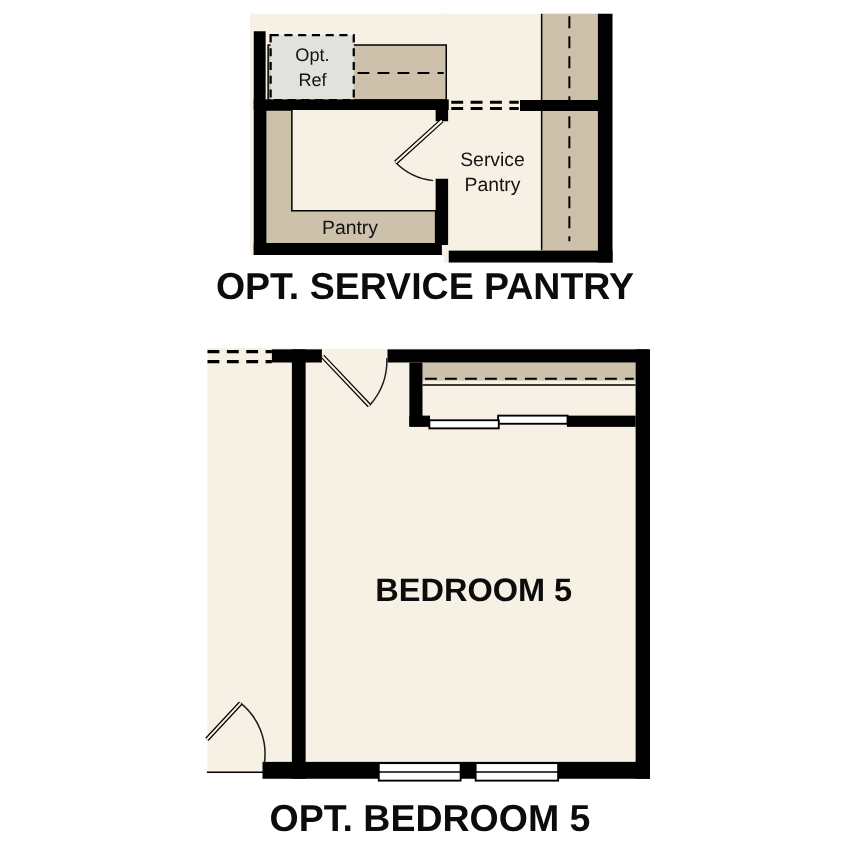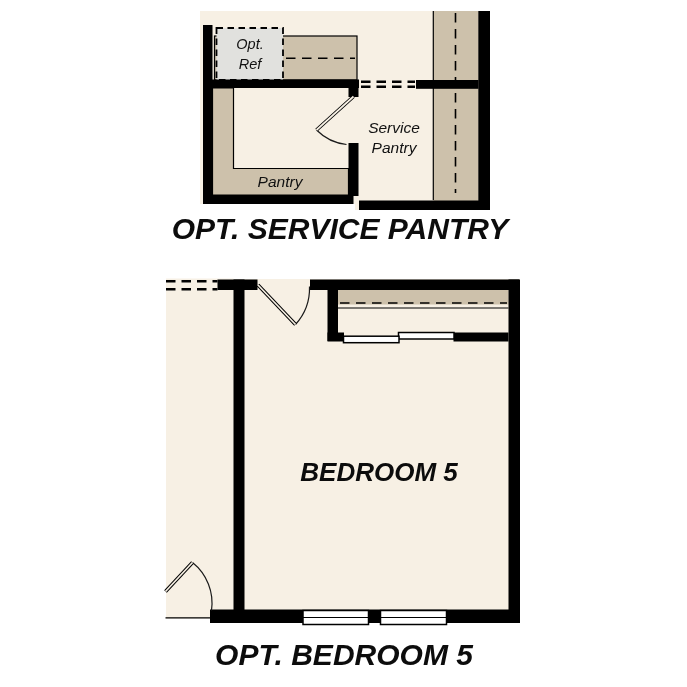--- a/index.html
+++ b/index.html
@@ -1,17 +1,17 @@
 <!DOCTYPE html>
 <html><head>
 <meta charset="utf-8">
 <style>
   html,body{margin:0;padding:0;background:#ffffff;}
   .stage{position:relative;width:562px;height:687px;background:#ffffff;overflow:hidden;
-         font-family:"Liberation Sans","DejaVu Sans",sans-serif;font-style:italic;}
+         font-family:"Liberation Sans","DejaVu Sans",sans-serif;}
   svg{position:absolute;left:0;top:0;}
   .floor{fill:#f7f0e4;}
   .counter{fill:#cdc1ab;}
   .counter-outlined{fill:#cdc1ab;stroke:#000000;stroke-width:1.2;}
   .fridge{fill:#e1e1de;stroke:#000000;stroke-width:1.8;stroke-dasharray:6.5 4.5;}
   .wall{fill:#000000;}
   .thinline{stroke:#000000;stroke-width:1.2;fill:none;}
   .dashline{stroke:#000000;stroke-width:1.6;fill:none;stroke-dasharray:9.5 6.5;}
   .dashwall{stroke:#000000;stroke-width:2.4;fill:none;stroke-dasharray:9.5 6;}
   .arc{stroke:#1a1a1a;stroke-width:1.2;fill:none;}

